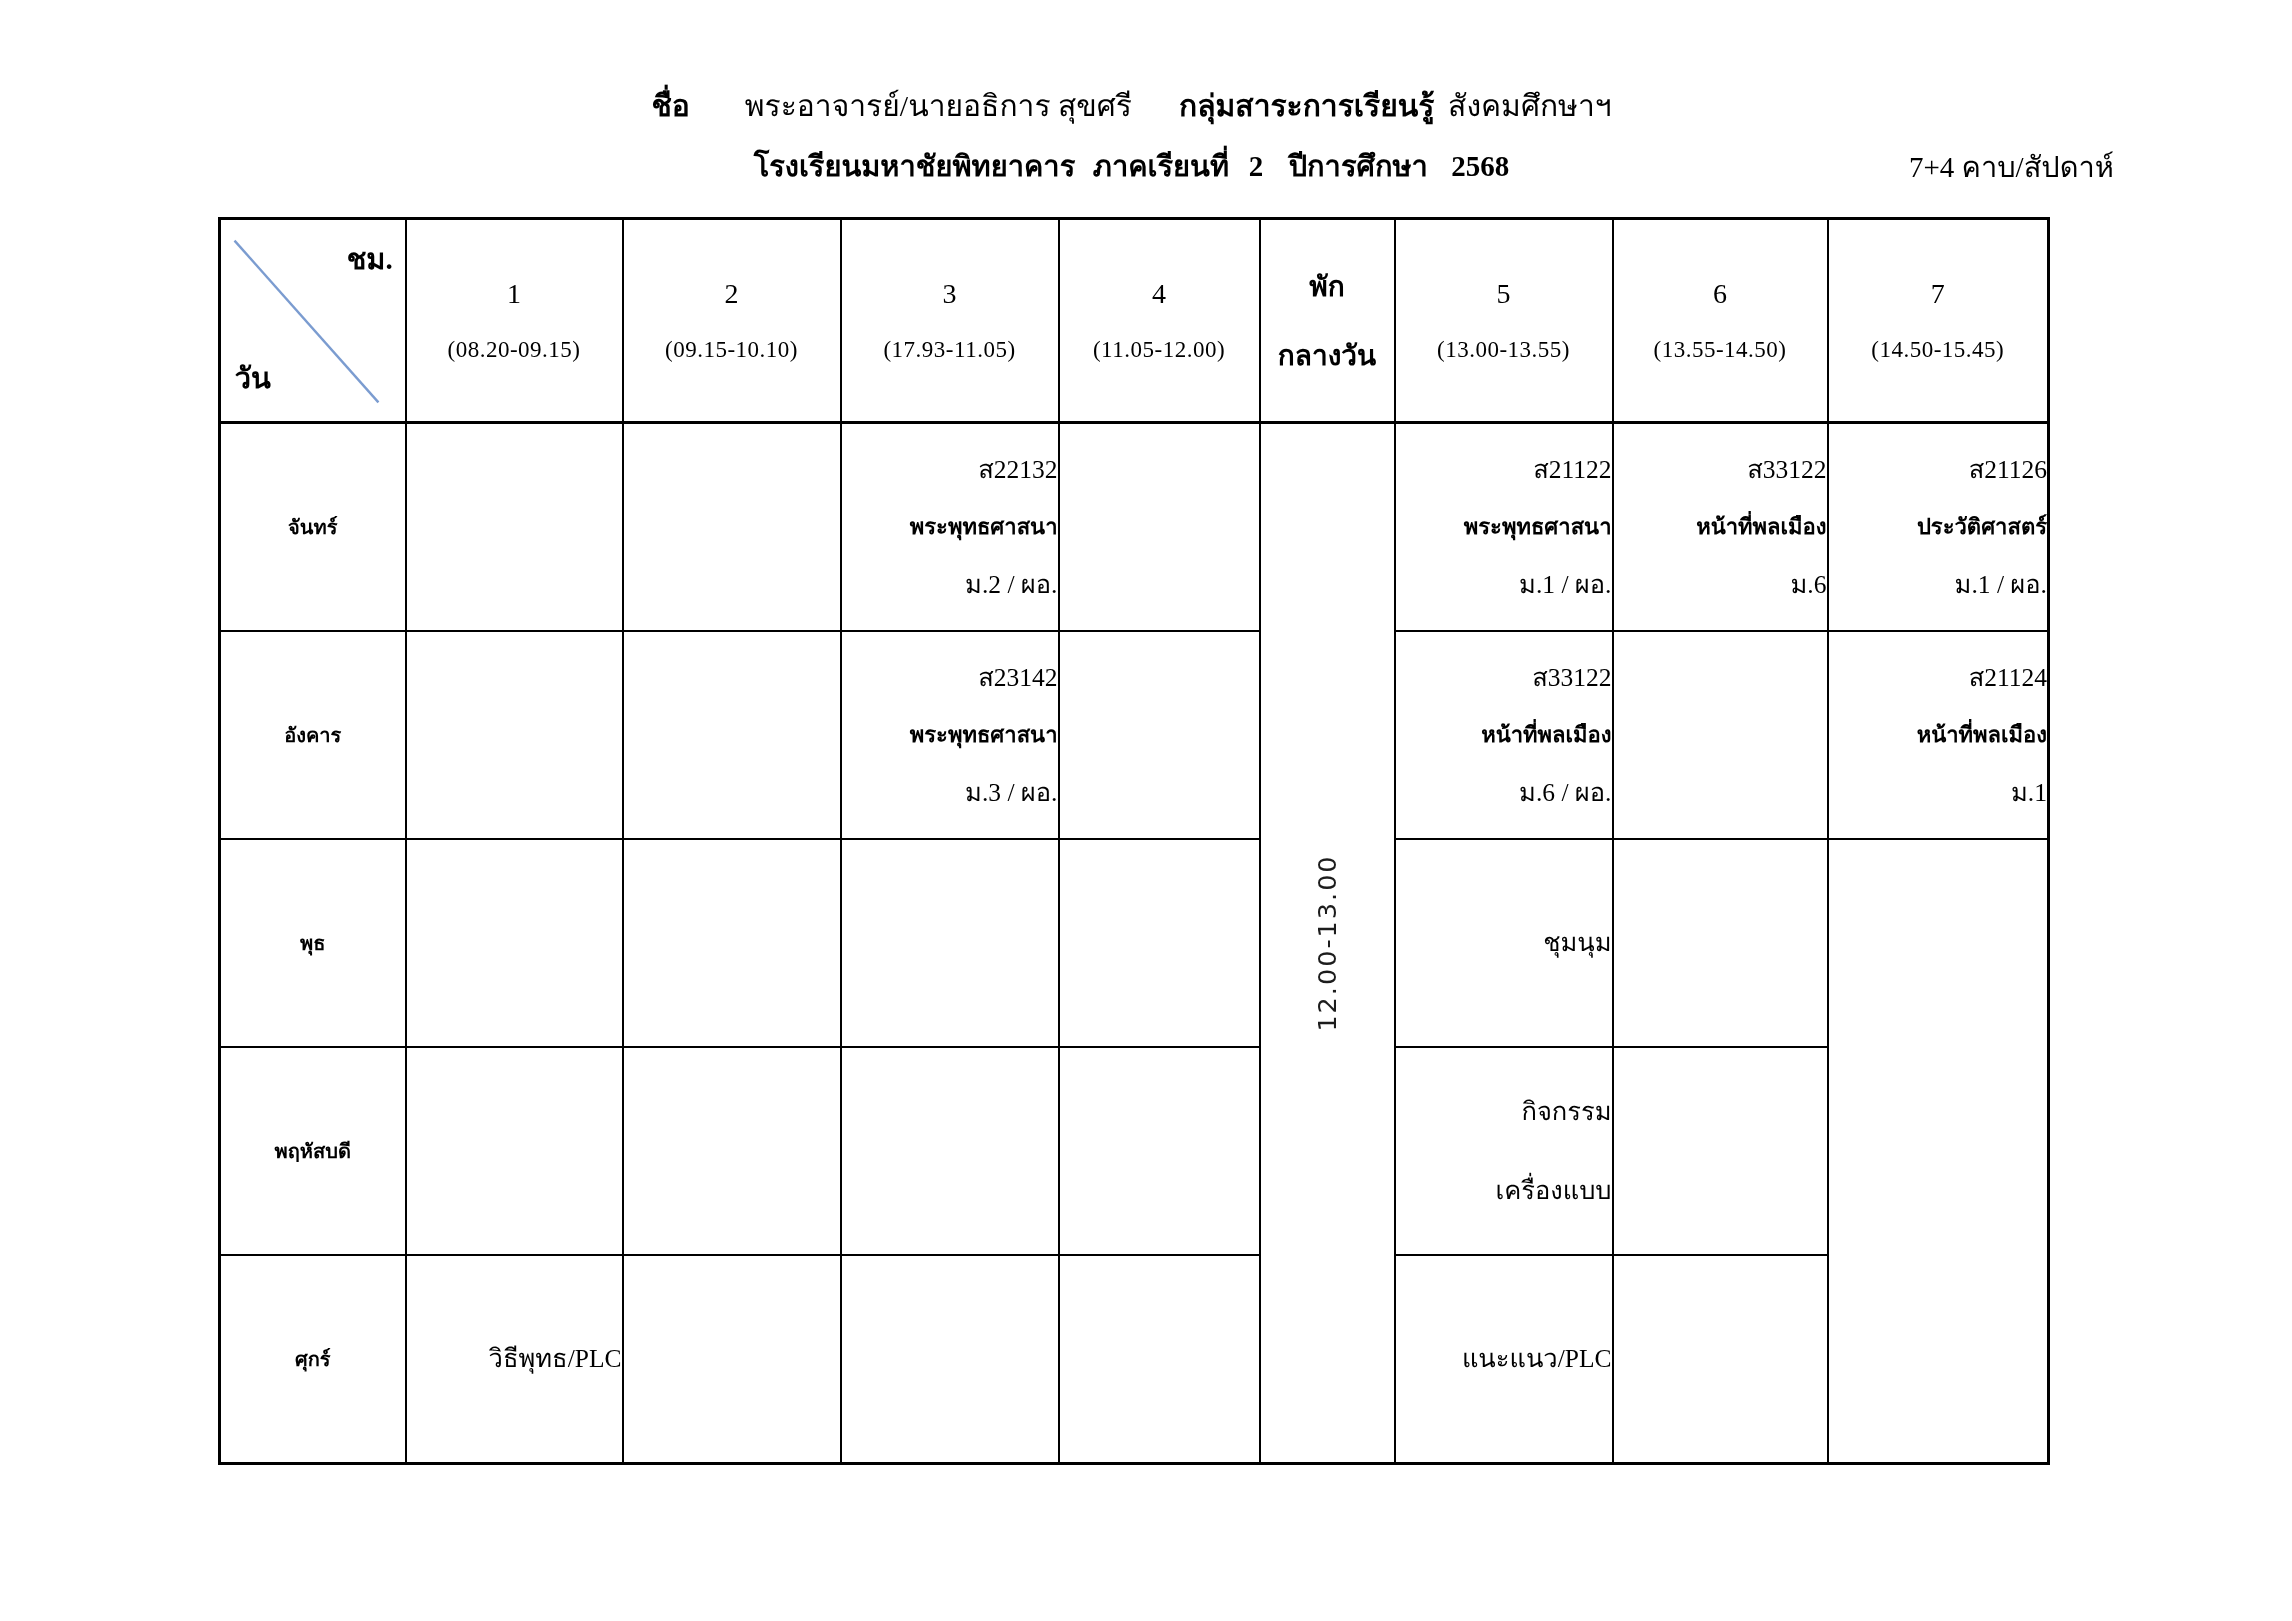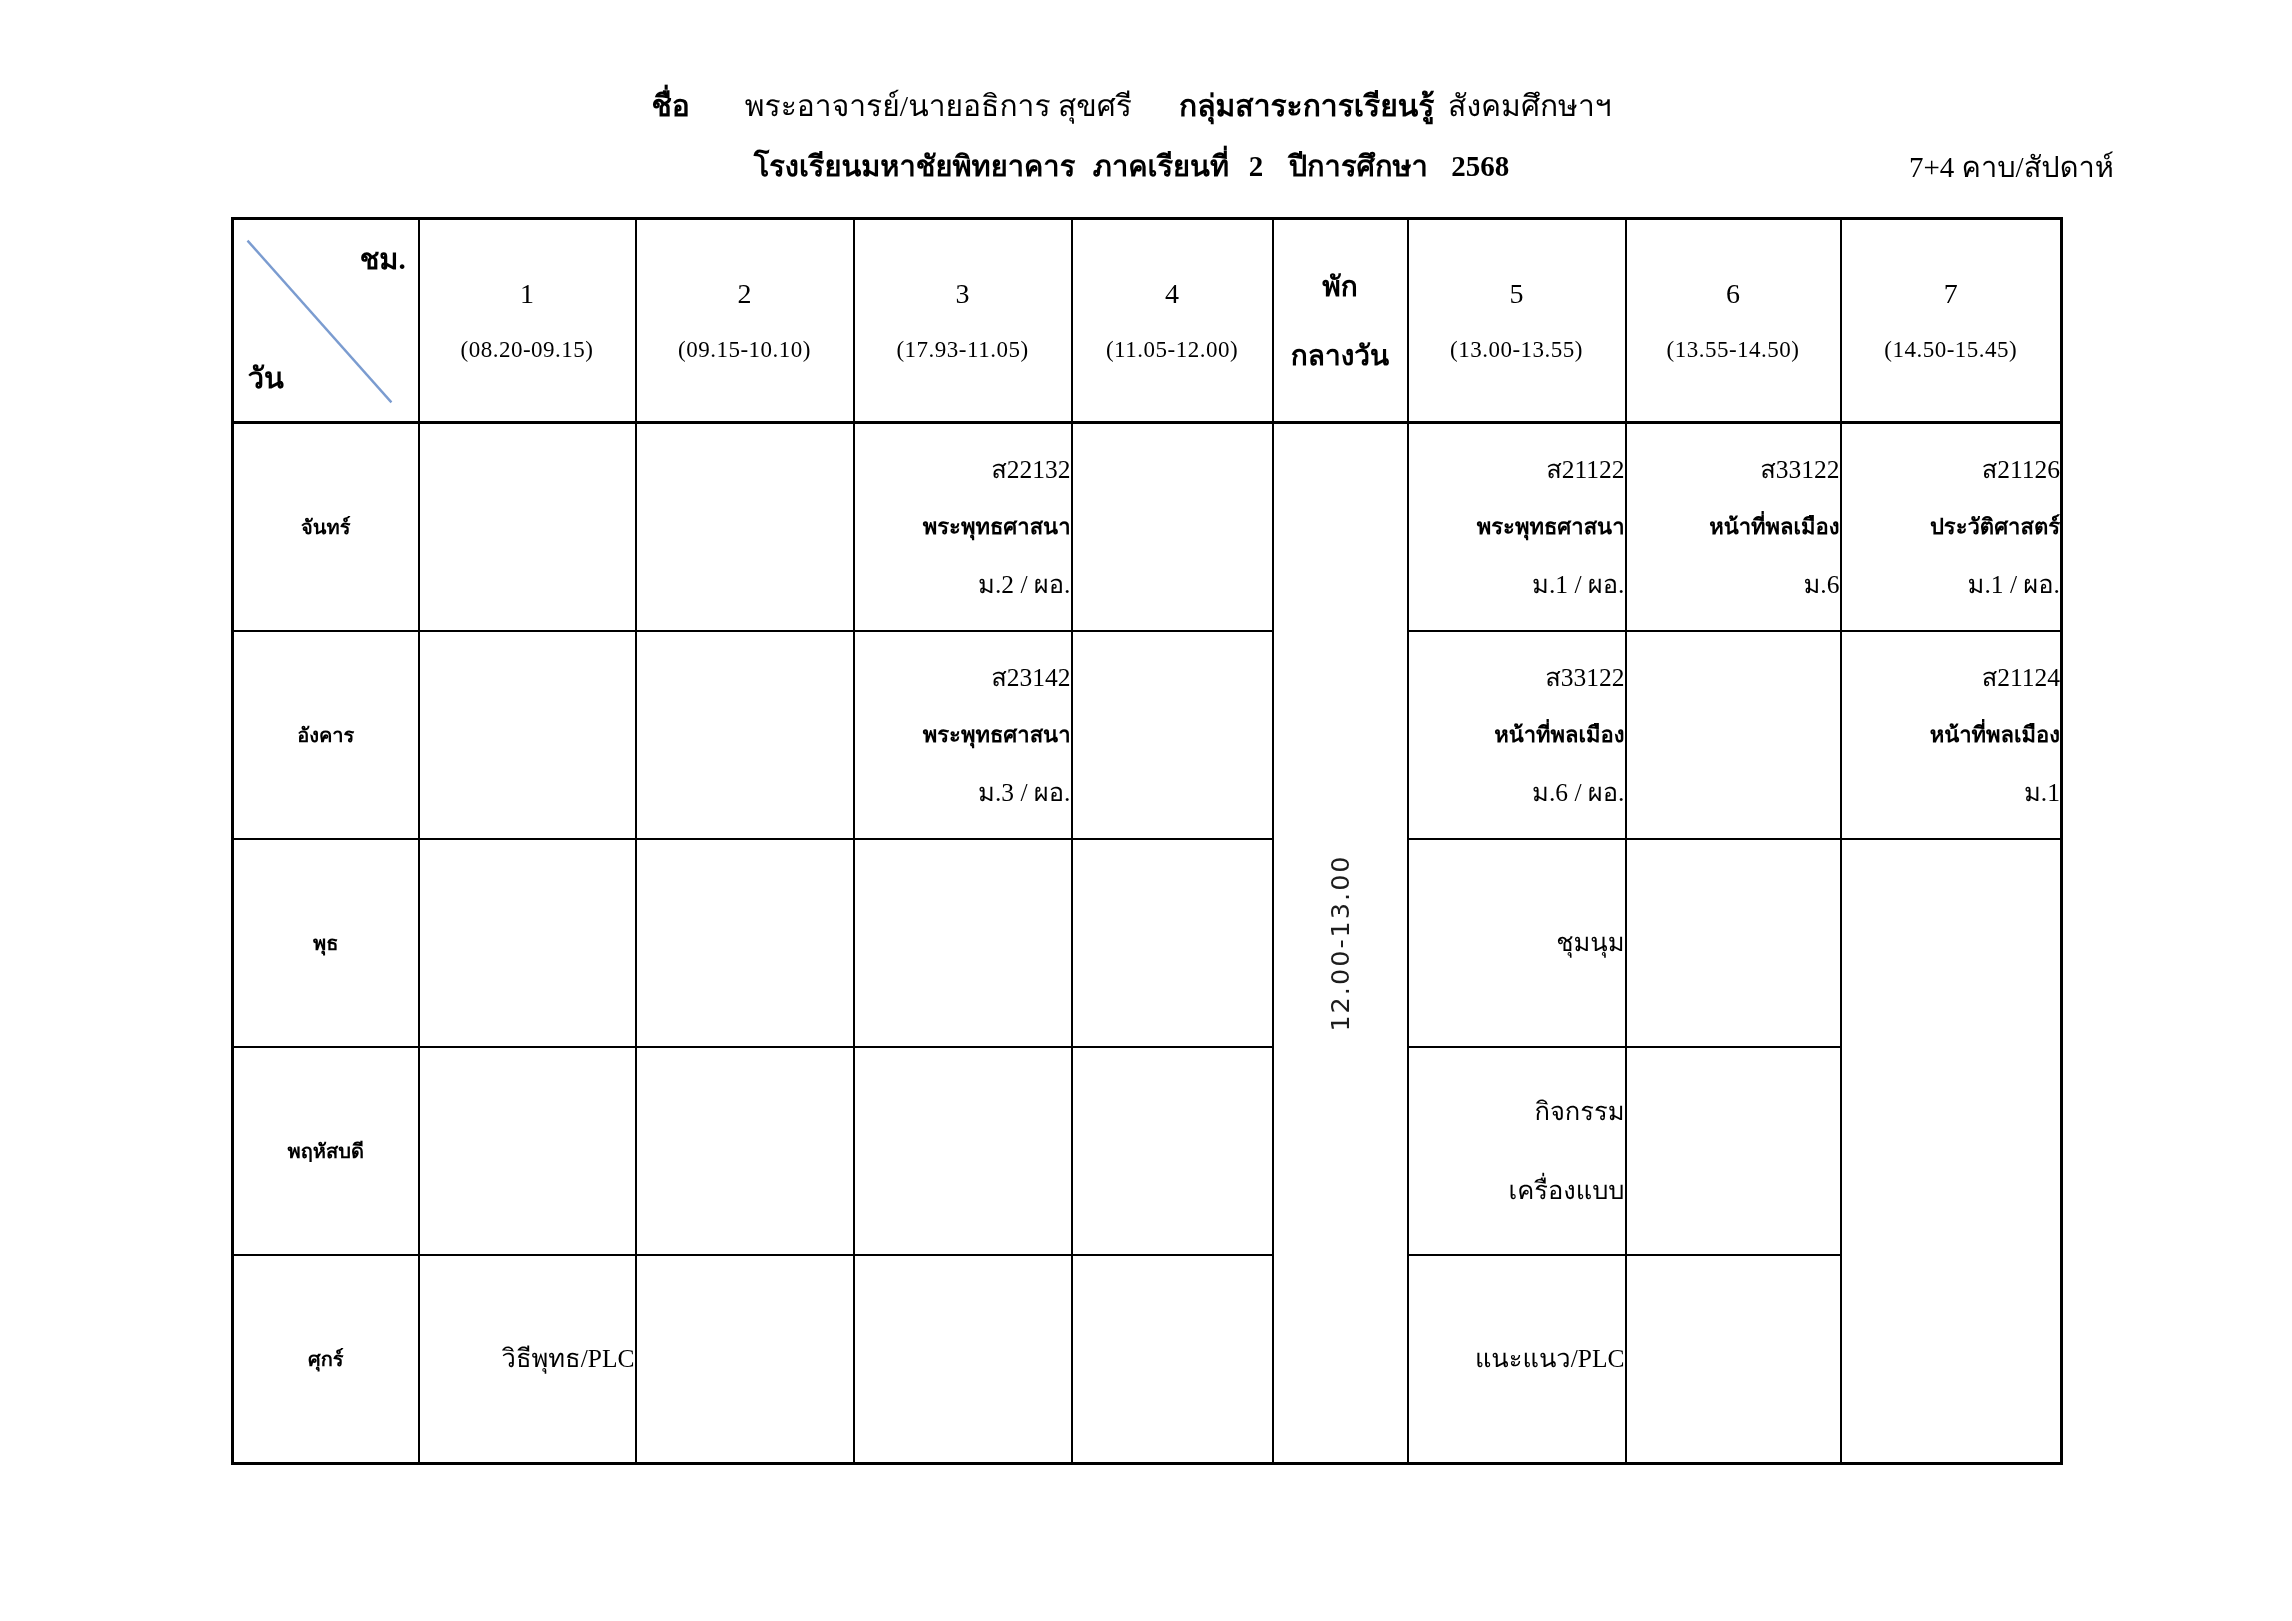--- a/index.html
+++ b/index.html
@@ -14,21 +14,21 @@
   .t1 .teacher{margin-right:47px;margin-top:20px;}
   .t1 .group-label{font-weight:bold;margin-right:13.7px;}
   .t2{position:relative;margin-top:16px;text-align:center;font-size:29px;font-weight:bold;white-space:nowrap;}
   .t2 .school{margin-right:17.6px;}
   .t2 .sem-label{margin-right:19.6px;}
   .t2 .sem{margin-right:25.5px;}
   .t2 .year-label{margin-right:23.5px;}
   .t2 .load{position:absolute;right:-69px;top:1px;font-weight:normal;font-size:29px;}
 
   table.tt{
-    position:absolute;left:231px;top:217px;
+    position:absolute;left:218px;top:217px;
     border-collapse:collapse;table-layout:fixed;width:1827px;
     border:3.9px solid #000;
   }
   table.tt th,table.tt td{
     border-left:2px solid #000;border-right:2px solid #000;
     border-top:2.9px solid #000;border-bottom:2.9px solid #000;
     padding:0;vertical-align:middle;text-align:center;
     background:#fff;overflow:hidden;
   }
   tr.hdr{height:201px;}

